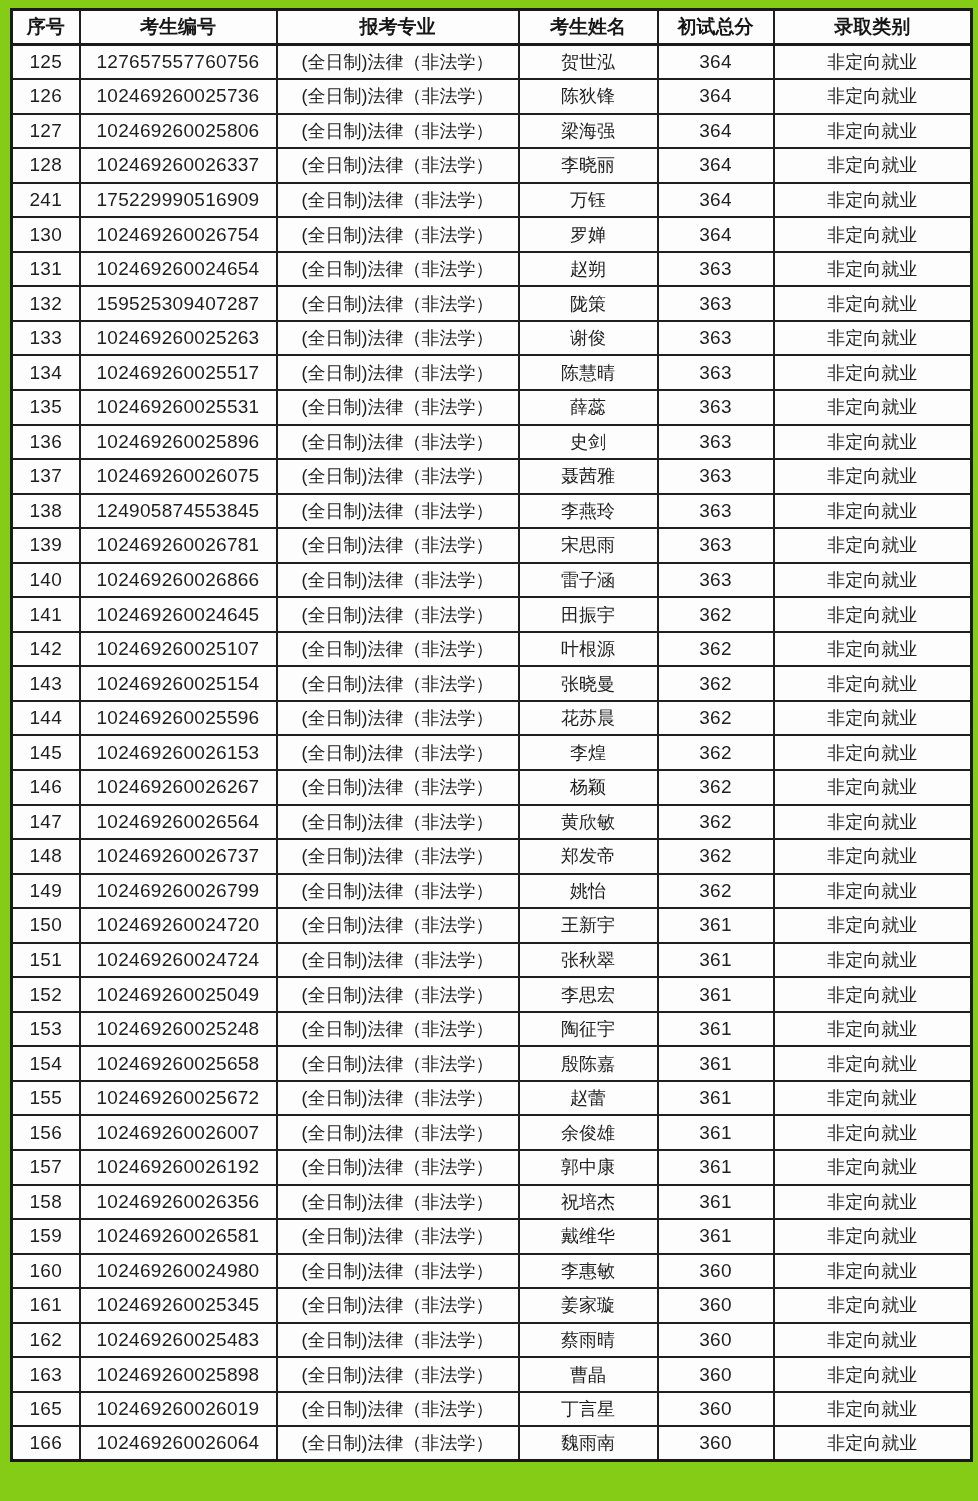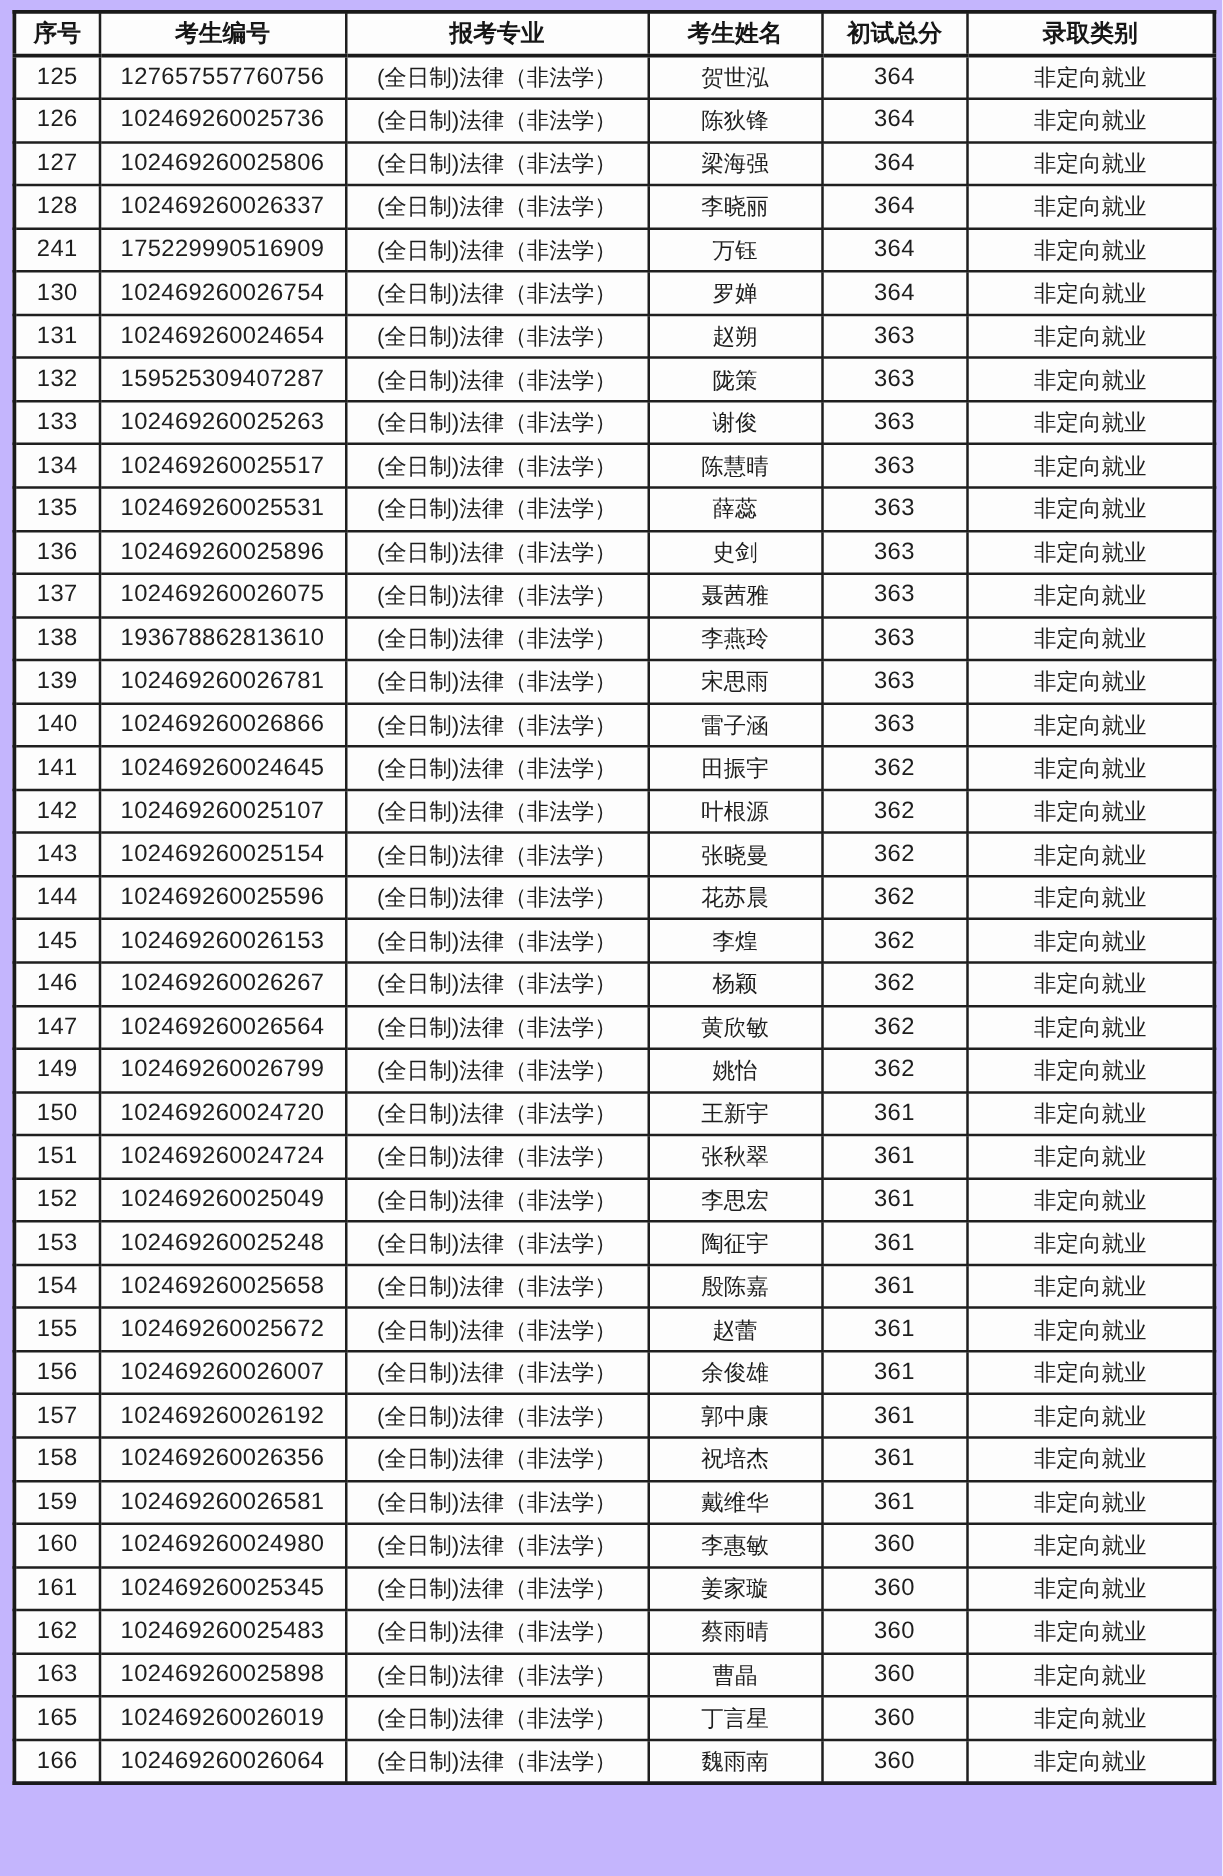--- a/index.html
+++ b/index.html
@@ -1,21 +1,21 @@
 <!DOCTYPE html>
 <html><head>
 <meta charset="utf-8">
 <style>
   * { margin: 0; padding: 0; box-sizing: border-box; }
   html, body { background: #ffffff; }
   .page {
     position: relative;
     width: 978px;
     height: 1501px;
-    background: #c4b5fd;
+    background: #84cc16;
     font-family: "Liberation Sans", "DejaVu Sans", sans-serif;
     color: #1c1c1c;
     overflow: hidden;
   }
   table.admission {
     position: absolute;
     left: 10px;
     top: 8px;
     width: 960px;
     border-collapse: collapse;
@@ -174,21 +174,21 @@
         <tr>
           <td class="num">137</td>
           <td class="num">102469260026075</td>
           <td>(全日制)法律（非法学）</td>
           <td>聂茜雅</td>
           <td class="num">363</td>
           <td>非定向就业</td>
         </tr>
         <tr>
           <td class="num">138</td>
-          <td class="num">193678862813610</td>
+          <td class="num">124905874553845</td>
           <td>(全日制)法律（非法学）</td>
           <td>李燕玲</td>
           <td class="num">363</td>
           <td>非定向就业</td>
         </tr>
         <tr>
           <td class="num">139</td>
           <td class="num">102469260026781</td>
           <td>(全日制)法律（非法学）</td>
           <td>宋思雨</td>
@@ -249,20 +249,28 @@
           <td>(全日制)法律（非法学）</td>
           <td>杨颖</td>
           <td class="num">362</td>
           <td>非定向就业</td>
         </tr>
         <tr>
           <td class="num">147</td>
           <td class="num">102469260026564</td>
           <td>(全日制)法律（非法学）</td>
           <td>黄欣敏</td>
+          <td class="num">362</td>
+          <td>非定向就业</td>
+        </tr>
+        <tr>
+          <td class="num">148</td>
+          <td class="num">102469260026737</td>
+          <td>(全日制)法律（非法学）</td>
+          <td>郑发帝</td>
           <td class="num">362</td>
           <td>非定向就业</td>
         </tr>
         <tr>
           <td class="num">149</td>
           <td class="num">102469260026799</td>
           <td>(全日制)法律（非法学）</td>
           <td>姚怡</td>
           <td class="num">362</td>
           <td>非定向就业</td>

